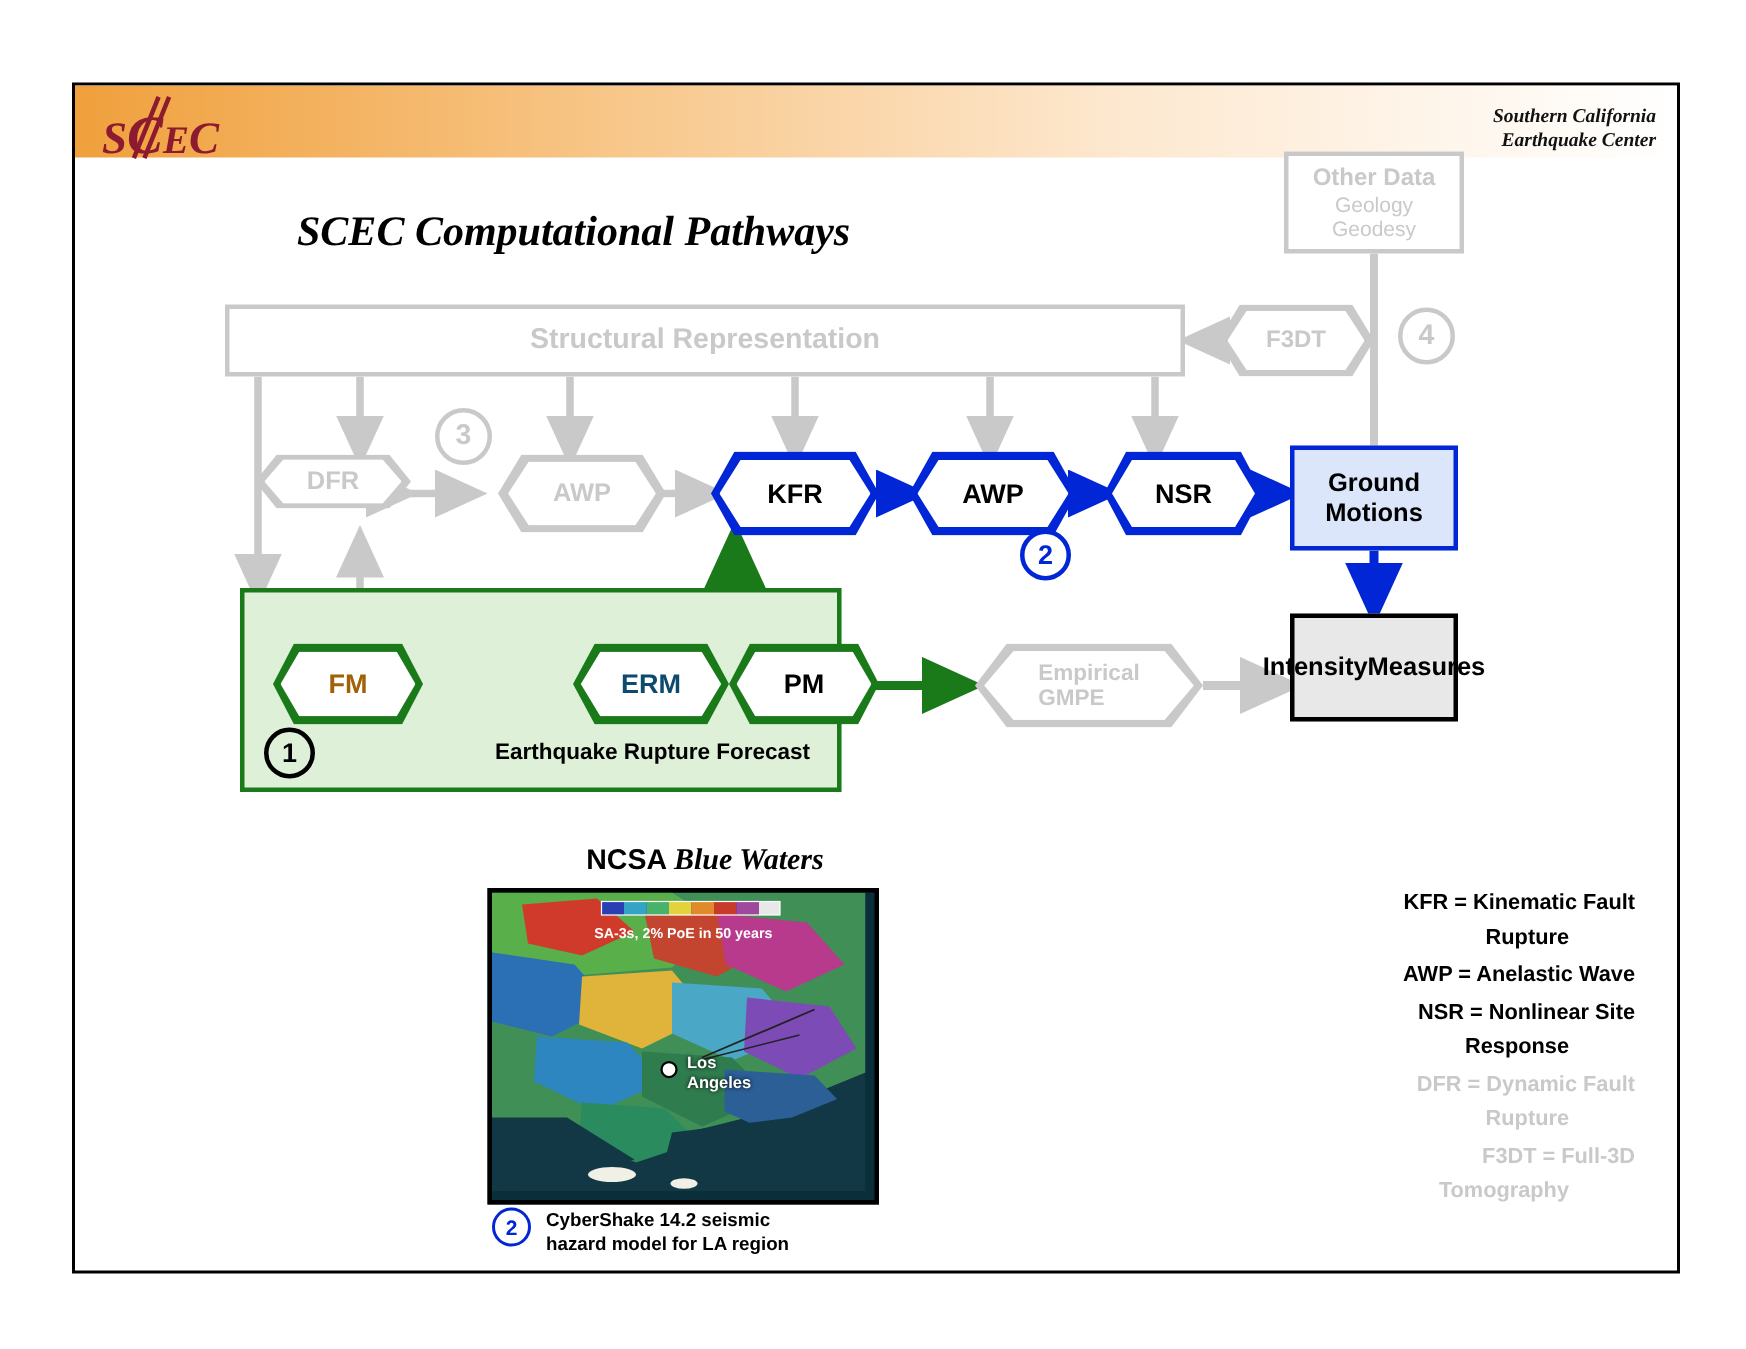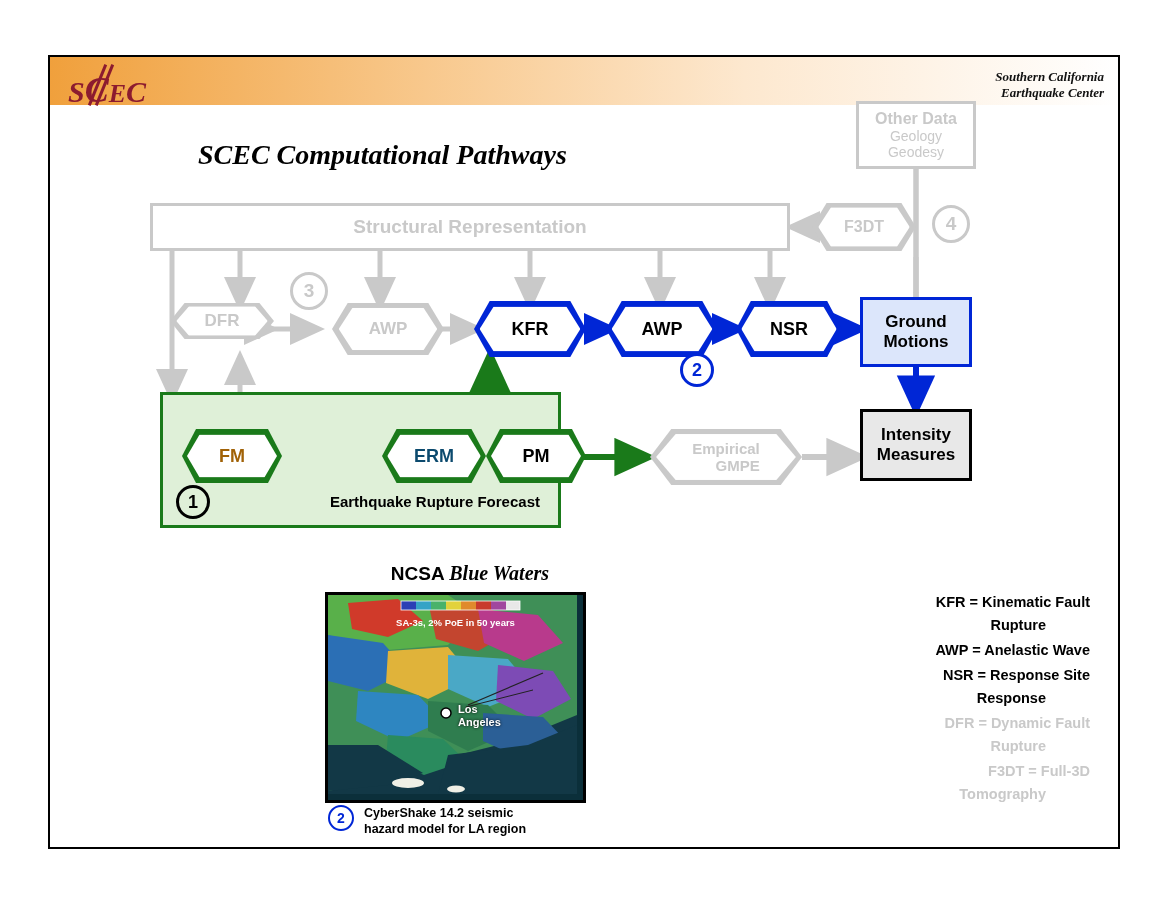--- a/index.html
+++ b/index.html
@@ -14,21 +14,21 @@
   .logo .c2{font-size:30px;}
   .slash{position:absolute;left:46px;top:6px;width:3px;height:44px;background:#8c1b2f;transform:rotate(22deg);}
   .slash2{position:absolute;left:53px;top:6px;width:3px;height:44px;background:#8c1b2f;transform:rotate(22deg);}
   .org{position:absolute;right:14px;top:12px;text-align:right;font-family:"Liberation Serif",serif;font-style:italic;font-weight:bold;font-size:13px;color:#111;line-height:1.25;}
   .title{position:absolute;left:148px;top:82px;font-family:"Liberation Serif",serif;font-style:italic;font-weight:bold;font-size:28px;color:#000;}
 
   .lbl{position:absolute;font-size:15px;font-weight:bold;text-align:right;line-height:1.15;}
 
   
   .hex{position:absolute;display:flex;align-items:center;justify-content:center;
-       font-weight:bold;text-align:right;box-sizing:border-box;}
+       font-weight:bold;text-align:left;box-sizing:border-box;}
   .hexin{position:absolute;inset:0;clip-path:polygon(14% 0,86% 0,100% 50%,86% 100%,14% 100%,0 50%);}
   .hextxt{position:relative;z-index:2;}
 
   .grey{color:#c9c9c9;}
 
   .box{position:absolute;box-sizing:border-box;display:flex;align-items:center;justify-content:center;text-align:center;font-weight:bold;}
   .circ{position:absolute;border-radius:50%;display:flex;align-items:center;justify-content:center;font-weight:bold;box-sizing:border-box;}
 
   .erfbox{position:absolute;left:110px;top:335px;width:395px;height:130px;border:3px solid #1a7a1a;background:#dff0d8;}
   .ncsa{position:absolute;left:290px;top:505px;width:260px;text-align:center;font-size:19px;font-weight:bold;font-family:"Liberation Sans",sans-serif;}
@@ -167,21 +167,21 @@
 
   <div class="circ" style="left:630px;top:296px;width:34px;height:34px;border:3px solid #0026d6;color:#0026d6;font-size:18px;background:#fff;">
     <span>2</span>
   </div>
 
   <div class="box" style="left:810px;top:240px;width:112px;height:70px;border:3px solid #0026d6;background:#dce6fb;flex-direction:column;font-size:17px;color:#000;">
     <span>Ground</span>
     <span>Motions</span>
   </div>
 
-  <div class="box" style="left:810px;top:352px;width:112px;height:72px;border:3px solid #000;background:#e8e8e8;flex-direction:column;font-size:17px;color:#000;">
+  <div class="box" style="left:810px;top:352px;width:112px;height:72px;border:3px solid #000;background:#e8e8e8;flex-direction:row;font-size:17px;color:#000;">
     <span>Intensity</span>
     <span>Measures</span>
   </div>
 
   <div class="erfbox"></div>
 
   <div class="hex" style="left:132px;top:372px;width:100px;height:54px;">
     <div class="hexin" style="background:#1a7a1a;"></div>
     <div class="hexin" style="background:#fff;transform:scale(0.90,0.80);"></div>
     <span class="hextxt" style="font-size:18px;color:#a16207">FM</span>
@@ -275,21 +275,21 @@
 
   <div class="legendlist" style="text-align:right;">
     <div>
       <div>KFR = Kinematic Fault</div>
       <div style="margin-right:44px;">Rupture</div>
     </div>
     <div style="margin-top:4px;">
       <div>AWP = Anelastic Wave</div>
     </div>
     <div style="margin-top:4px;">
-      <div>NSR = Response Site</div>
+      <div>NSR = Nonlinear Site</div>
       <div style="margin-right:44px;">Response</div>
     </div>
     <div style="margin-top:4px;color:#c9c9c9;">
       <div>DFR = Dynamic Fault</div>
       <div style="margin-right:44px;">Rupture</div>
     </div>
     <div style="margin-top:4px;color:#c9c9c9;">
       <div>F3DT = Full-3D</div>
       <div style="margin-right:44px;">Tomography</div>
     </div>

